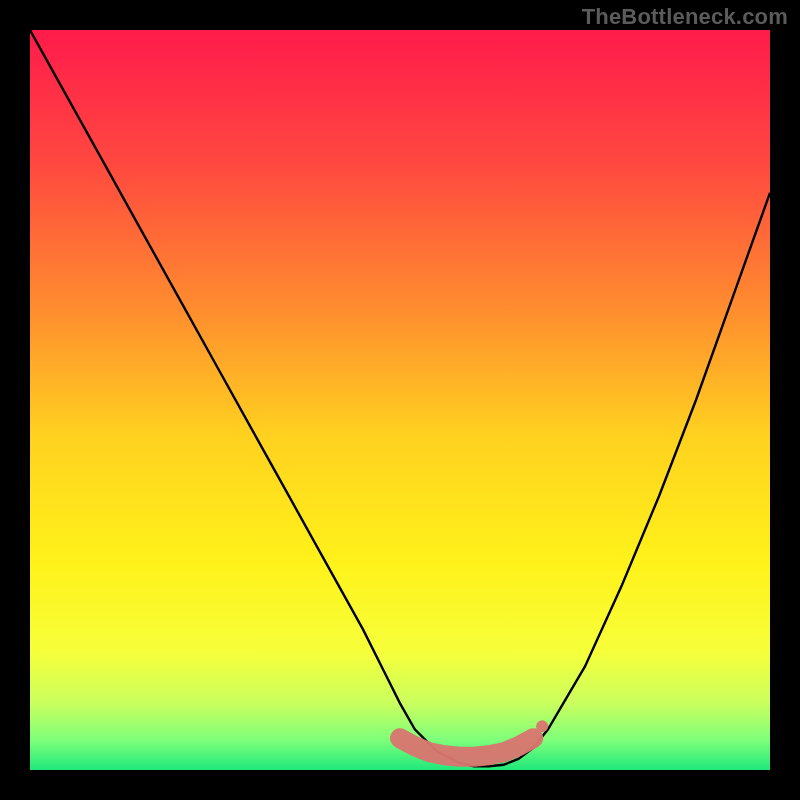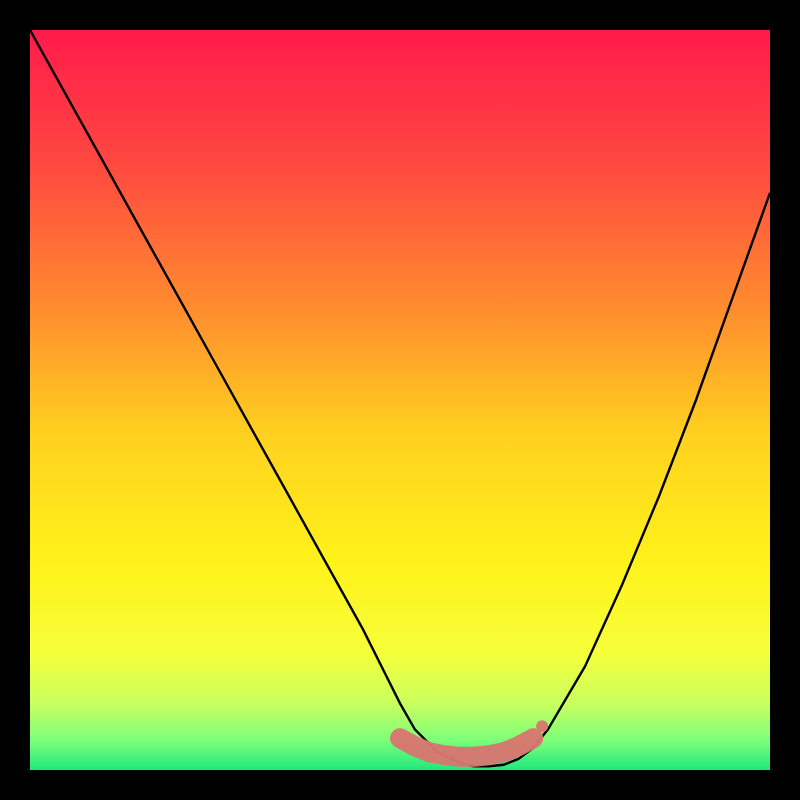--- a/index.html
+++ b/index.html
@@ -34,20 +34,21 @@
     top: 30px;
     width: 740px;
     height: 740px;
   }
   svg { display: block; }
 </style>
 </head>
 <body>
 
 <div class="frame">
+  <div class="watermark">TheBottleneck.com</div>
 
   <div class="plot">
     <svg id="chart-svg" width="740" height="740" viewBox="0 0 740 740">
       <defs>
         <linearGradient id="bg-grad" x1="0" y1="0" x2="0" y2="1">
             <stop offset="0%" stop-color="#ff1b4b"></stop>
             <stop offset="18%" stop-color="#ff4840"></stop>
             <stop offset="38%" stop-color="#ff8e2e"></stop>
             <stop offset="55.00000000000001%" stop-color="#ffd21f"></stop>
             <stop offset="72%" stop-color="#fff21a"></stop>

